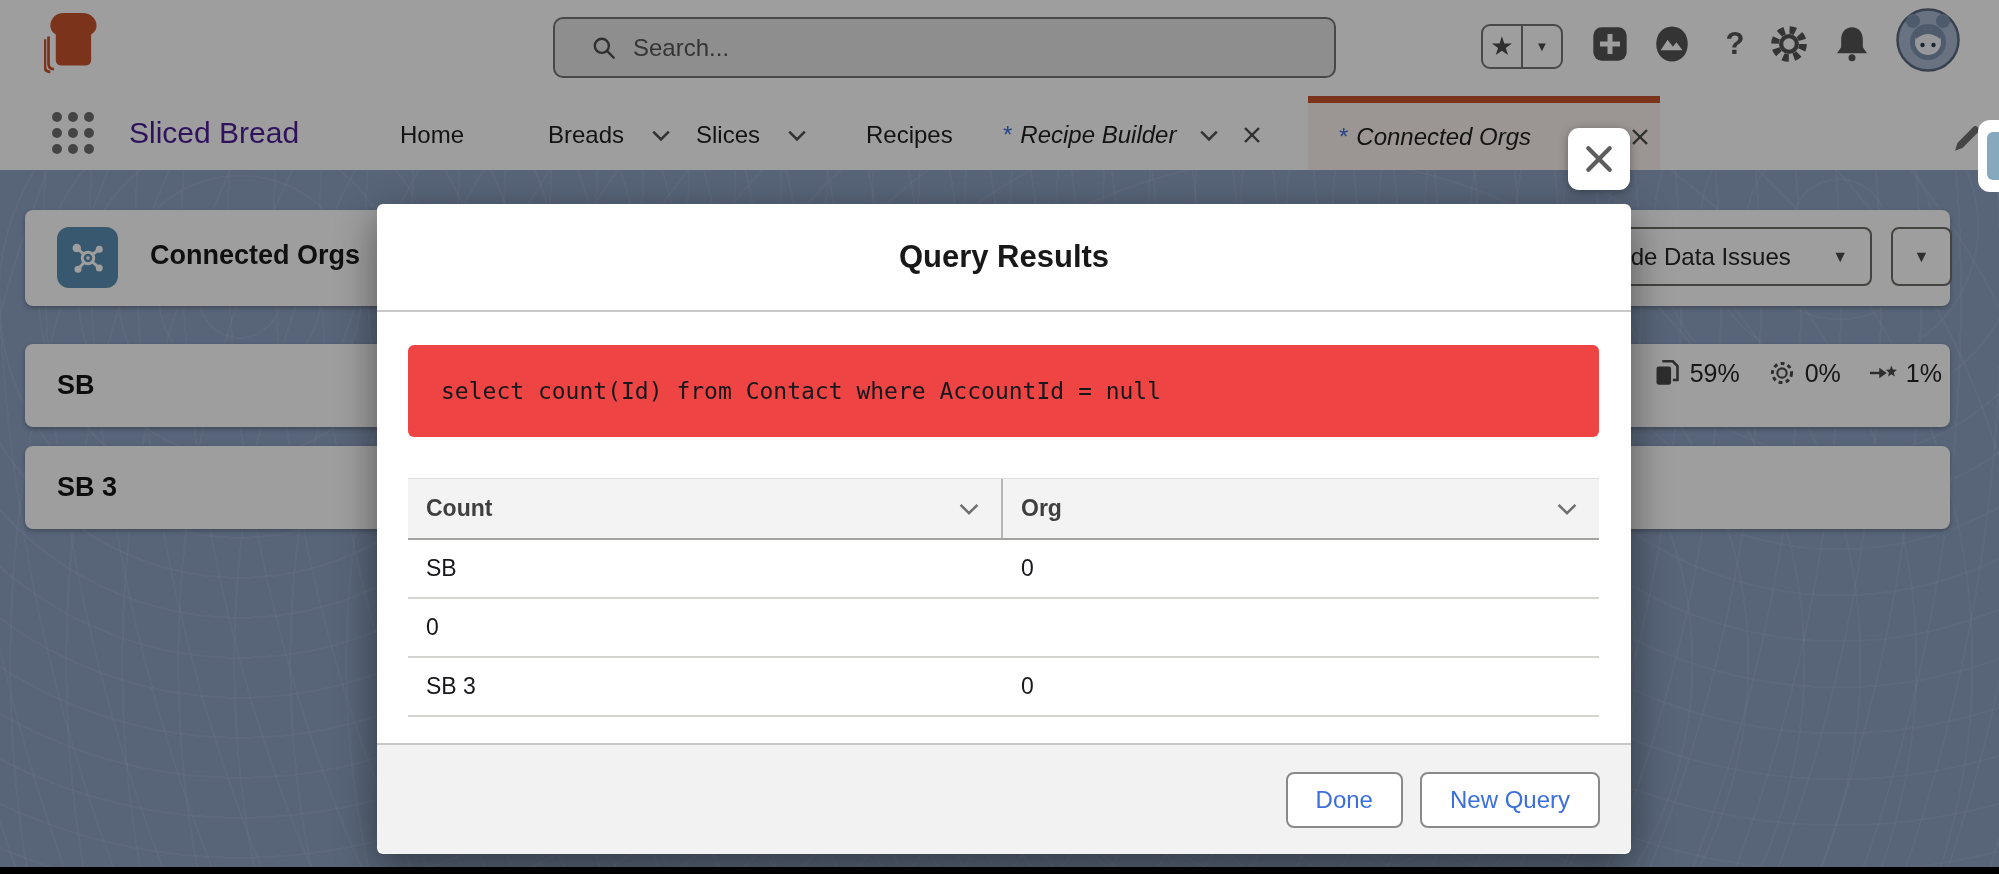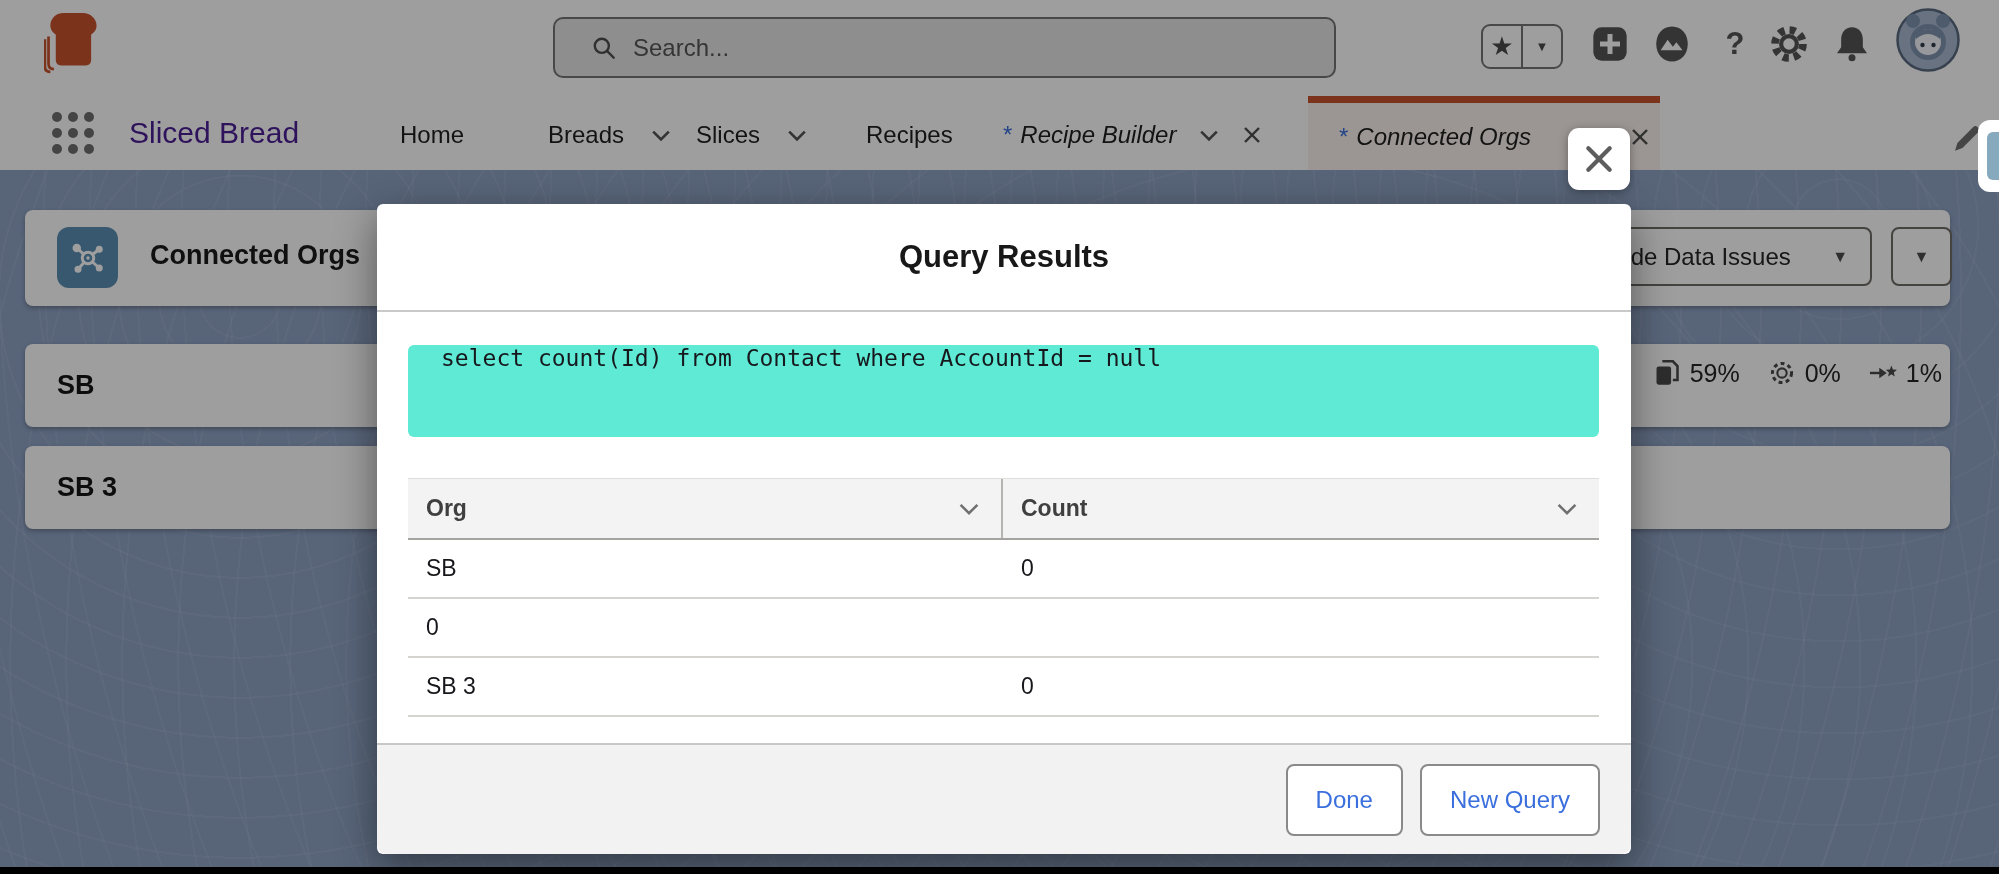--- a/index.html
+++ b/index.html
@@ -70,35 +70,35 @@
   .metric-gap{width:10px;}
   .micon{width:28px;height:28px;}
 
   
   .overlay{position:absolute;inset:0;background:rgba(0,0,0,0.38);z-index:40;}
   .modal{position:absolute;left:377px;top:204px;width:1254px;height:650px;background:#fff;
     border-radius:6px;z-index:50;box-shadow:0 12px 40px rgba(0,0,0,0.45);}
   .modal-header{position:absolute;left:0;top:0;right:0;height:106px;border-bottom:2px solid #c9c9c9;
     display:flex;align-items:center;justify-content:center;}
   .modal-title{font-size:31px;font-weight:700;color:#181818;}
-  .code-box{position:absolute;left:31px;top:141px;width:1191px;height:92px;background:#5eead4;border-radius:6px;
-    display:flex;align-items:flex-start;padding-left:33px;box-sizing:border-box;
+  .code-box{position:absolute;left:31px;top:141px;width:1191px;height:92px;background:#ef4444;border-radius:6px;
+    display:flex;align-items:center;padding-left:33px;box-sizing:border-box;
     font-family:"DejaVu Sans Mono",monospace;font-size:23px;color:#16181d;}
   .qtable{position:absolute;left:31px;top:274px;width:1191px;}
   .qt-head{display:grid;grid-template-columns:595px 1fr;height:59px;background:#F3F3F3;
     border-top:1px solid #e0deda;border-bottom:2px solid #a5a3a0;}
   .qt-hcell{display:flex;align-items:center;padding:0 20px 0 18px;font-size:23px;font-weight:700;color:#3f3f3f;}
   .qt-hcell:first-child{border-right:2px solid #b7b5b2;}
   .qt-hcell .chev{margin-left:auto;width:24px;height:14px;color:#6f6f6f;}
   .qt-row{display:grid;grid-template-columns:595px 1fr;height:57px;border-bottom:2px solid #d6d4d1;}
   .qt-cell{display:flex;align-items:center;padding-left:18px;font-size:23px;color:#17171b;}
   .modal-footer{position:absolute;left:0;right:0;bottom:0;height:111px;background:#F3F2F2;
     border-top:2px solid #c9c7c5;border-radius:0 0 10px 10px;display:flex;align-items:center;
     justify-content:flex-end;gap:17px;padding-right:31px;box-sizing:border-box;}
-  .btn{height:72px;border:2px solid #8a8a8a;border-radius:8px;background:#fff;color:#3A6FDD;
+  .btn{height:56px;border:2px solid #8a8a8a;border-radius:8px;background:#fff;color:#3A6FDD;
     font-size:24px;padding:0 28px;font-family:"Liberation Sans",sans-serif;cursor:pointer;}
   .modal-close{position:absolute;left:1568px;top:128px;width:62px;height:62px;background:#fff;border-radius:11px;
     z-index:55;display:flex;align-items:center;justify-content:center;box-shadow:0 2px 10px rgba(0,0,0,0.35);border:none;cursor:pointer;}
   .modal-close svg{width:32px;height:32px;color:#5d5d5d;}
   .edge-panel{position:absolute;left:1978px;top:120px;width:40px;height:72px;background:#fff;
     border-radius:12px 0 0 12px;z-index:60;}
   .edge-chip{position:absolute;left:9px;top:12px;width:30px;height:48px;background:#87A9BD;border-radius:6px;}
   .bottom-strip{position:absolute;left:0;top:867px;width:1999px;height:7px;background:#000;z-index:70;}
 </style>
 </head>
@@ -307,27 +307,27 @@
       <span class="modal-title">Query Results</span>
     </div>
 
     <div class="code-box">
       <span>select count(Id) from Contact where AccountId = null</span>
     </div>
 
     <div class="qtable">
       <div class="qt-head">
         <div class="qt-hcell">
-          <span>Org</span>
+          <span>Count</span>
           <svg class="chev" viewBox="0 0 16 10">
               <polyline points="2,2 8,8 14,2" fill="none" stroke="currentColor" stroke-width="1.8"></polyline>
             </svg>
         </div>
         <div class="qt-hcell">
-          <span>Count</span>
+          <span>Org</span>
           <svg class="chev" viewBox="0 0 16 10">
               <polyline points="2,2 8,8 14,2" fill="none" stroke="currentColor" stroke-width="1.8"></polyline>
             </svg>
         </div>
       </div>
       <div class="qt-row">
         <div class="qt-cell">SB</div>
         <div class="qt-cell">0</div>
       </div>
       <div class="qt-row">

